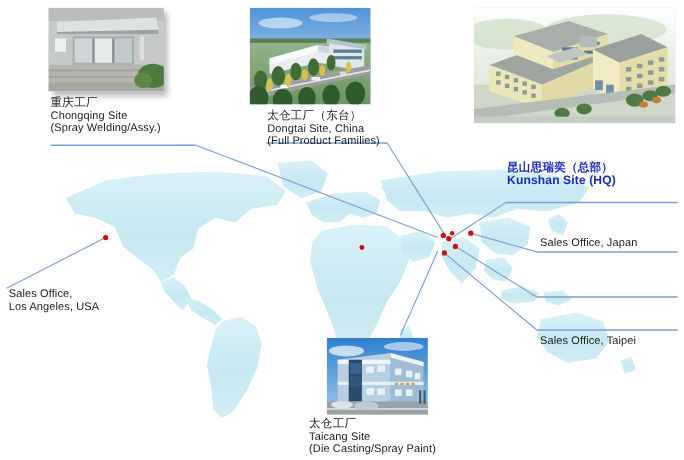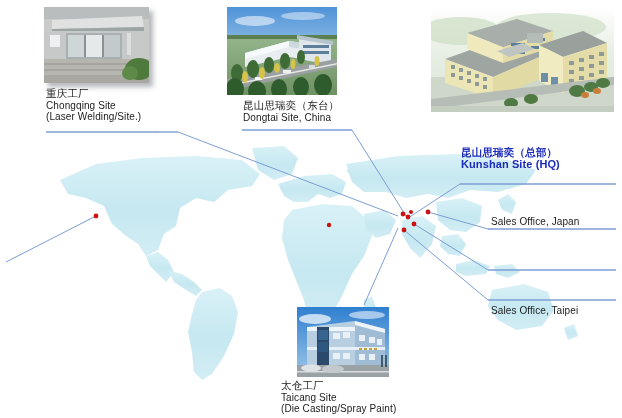--- a/index.html
+++ b/index.html
@@ -360,39 +360,44 @@
       <ellipse cx="36" cy="62" rx="11" ry="4" fill="#c3c9cc"></ellipse>
 
       <rect x="84" y="48" width="2" height="12" fill="#3f5a6e"></rect>
       <rect x="88" y="48" width="2" height="12" fill="#3f5a6e"></rect>
     </svg>
   </div>
 
   <div class="label" style="left:46px;top:88px;">
     <div class="cn">重庆工厂</div>
     <div class="en">Chongqing Site</div>
-    <div class="en">(Laser Welding/Site.)</div>
+    <div class="en">(Spray Welding/Assy.)</div>
   </div>
 
   <div class="label" style="left:243px;top:100px;">
-    <div class="cn">昆山思瑞奕（东台）</div>
+    <div class="cn">太仓工厂（东台）</div>
     <div class="en">Dongtai Site, China</div>
+    <div class="en">(Full Product Families)</div>
   </div>
 
   <div class="label hq" style="left:461px;top:147px;">
     <div class="cn">昆山思瑞奕（总部）</div>
     <div class="en">Kunshan Site (HQ)</div>
   </div>
 
   <div class="label" style="left:281px;top:380px;">
     <div class="cn">太仓工厂</div>
     <div class="en">Taicang Site</div>
     <div class="en">(Die Casting/Spray Paint)</div>
   </div>
 
+  <div class="label" style="left:8px;top:262px;">
+    <div class="en">Sales Office,</div>
+    <div class="en">Los Angeles, USA</div>
+  </div>
 
   <div class="label single" style="left:491px;top:216px;">
     <div class="en">Sales Office, Japan</div>
   </div>
 
   <div class="label single" style="left:491px;top:257px;margin-top:48px;">
     <div class="en">Sales Office, Taipei</div>
   </div>
 
 

